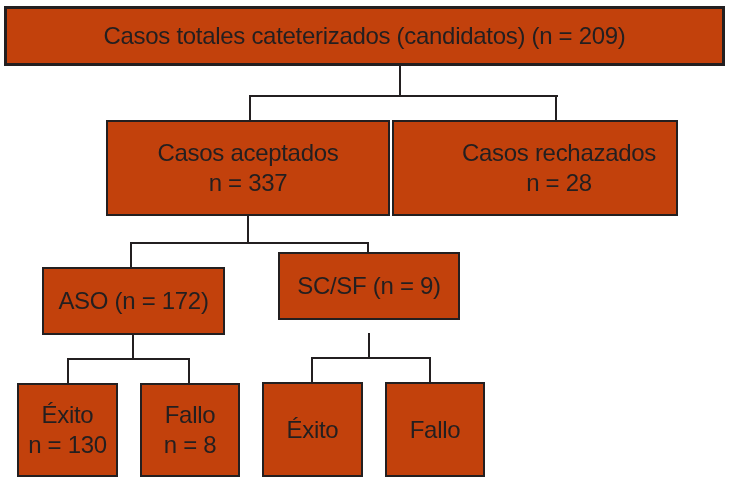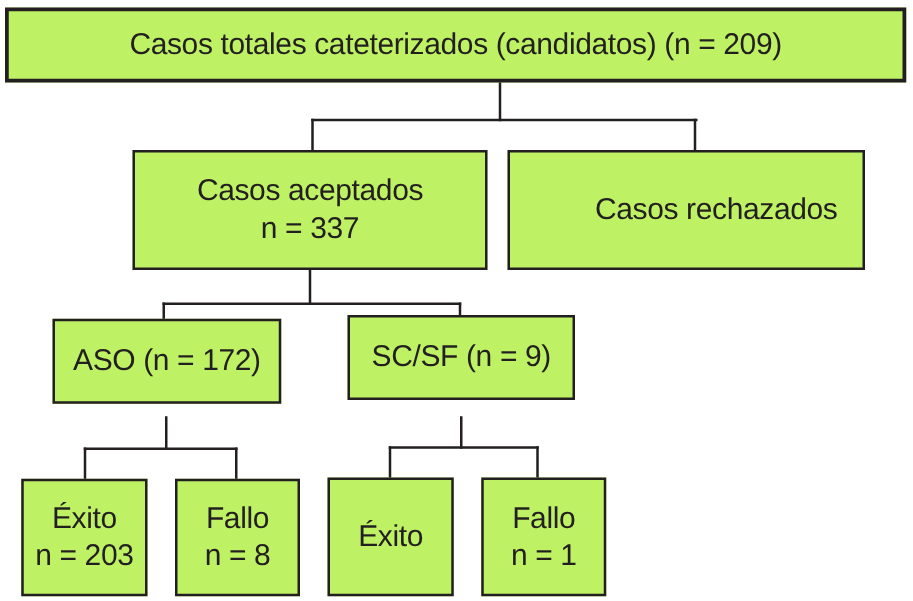--- a/index.html
+++ b/index.html
@@ -10,39 +10,39 @@
     position: relative;
     width: 730px;
     height: 481px;
     background: #ffffff;
     color: #231f20;
     overflow: hidden;
   }
 
   .node {
     position: absolute;
-    background: #bef264;
+    background: #c2410c;
     border: 2px solid #231f20;
     display: flex;
     flex-direction: column;
     align-items: center;
     justify-content: center;
     text-align: center;
     font-size: 24px;
     line-height: 30px;
     letter-spacing: -0.3px;
     color: #231f20;
   }
 
   .node .line-text { display: block; white-space: nowrap; }
 
   .node-root     { left: 4px;   top: 6px;   width: 721px; height: 60px; border-width: 3px; }
   .node-accepted { left: 106px; top: 120px; width: 284px; height: 96px; }
-  .node-rejected { left: 406px; top: 120px; width: 286px; height: 96px; padding-left: 48px; }
-  .node-aso      { left: 42px;  top: 255px; width: 183px; height: 68px; }
+  .node-rejected { left: 392px; top: 120px; width: 286px; height: 96px; padding-left: 48px; }
+  .node-aso      { left: 42px;  top: 267px; width: 183px; height: 68px; }
   .node-scsf     { left: 278px; top: 252px; width: 182px; height: 68px; }
   .node-exito166 { left: 17px;  top: 383px; width: 101px; height: 94px; }
   .node-fallo6   { left: 140px; top: 383px; width: 100px; height: 94px; }
   .node-exito8   { left: 262px; top: 382px; width: 101px; height: 95px; }
   .node-fallo1   { left: 385px; top: 382px; width: 100px; height: 95px; }
 
   .connector {
     position: absolute;
     background: #231f20;
   }
@@ -76,42 +76,42 @@
     <span class="line-text">Casos totales cateterizados (candidatos) (n = 209)</span>
   </div>
 
   <div class="node node-accepted">
     <span class="line-text">Casos aceptados</span>
     <span class="line-text">n = 337</span>
   </div>
 
   <div class="node node-rejected">
     <span class="line-text">Casos rechazados</span>
+    <span class="line-text">n = 28</span>
   </div>
 
   <div class="node node-aso">
     <span class="line-text">ASO (n = 172)</span>
   </div>
 
   <div class="node node-scsf">
     <span class="line-text">SC/SF (n = 9)</span>
   </div>
 
   <div class="node node-exito166">
     <span class="line-text">Éxito</span>
-    <span class="line-text">n = 203</span>
+    <span class="line-text">n = 130</span>
   </div>
 
   <div class="node node-fallo6">
     <span class="line-text">Fallo</span>
     <span class="line-text">n = 8</span>
   </div>
 
   <div class="node node-exito8">
     <span class="line-text">Éxito</span>
   </div>
 
   <div class="node node-fallo1">
     <span class="line-text">Fallo</span>
-    <span class="line-text">n = 1</span>
   </div>
 
 </div>
 
 </body></html>

